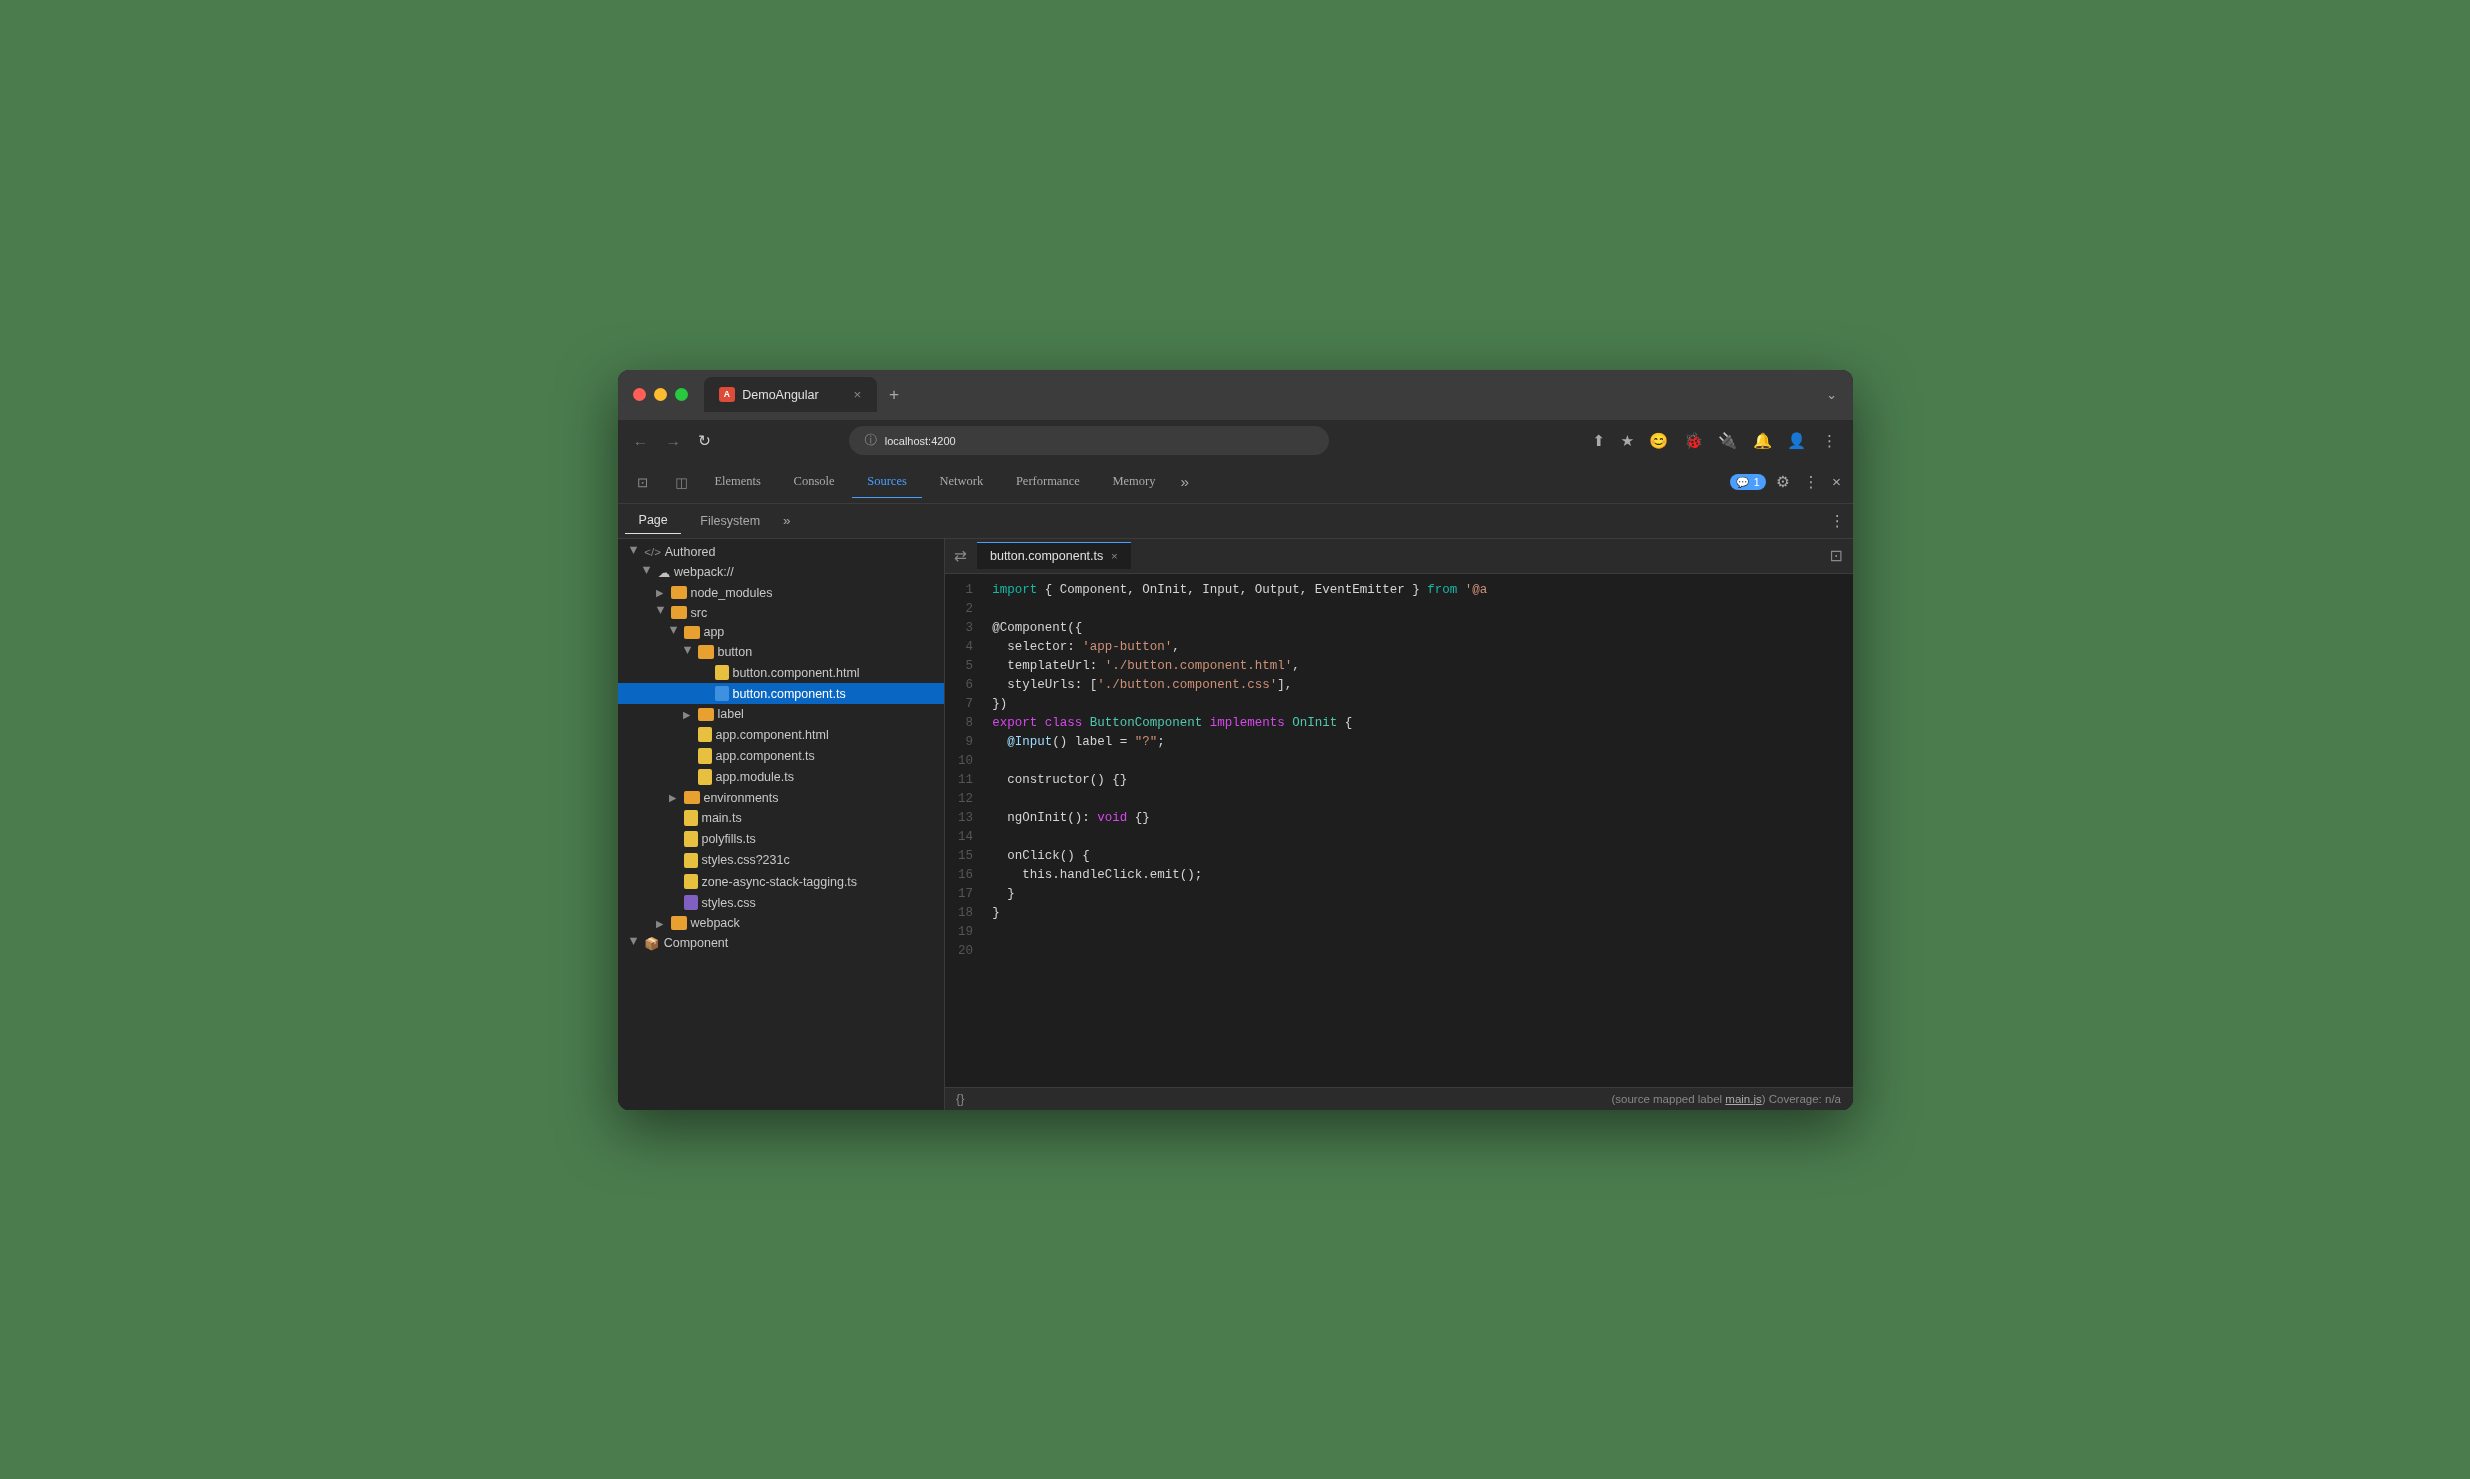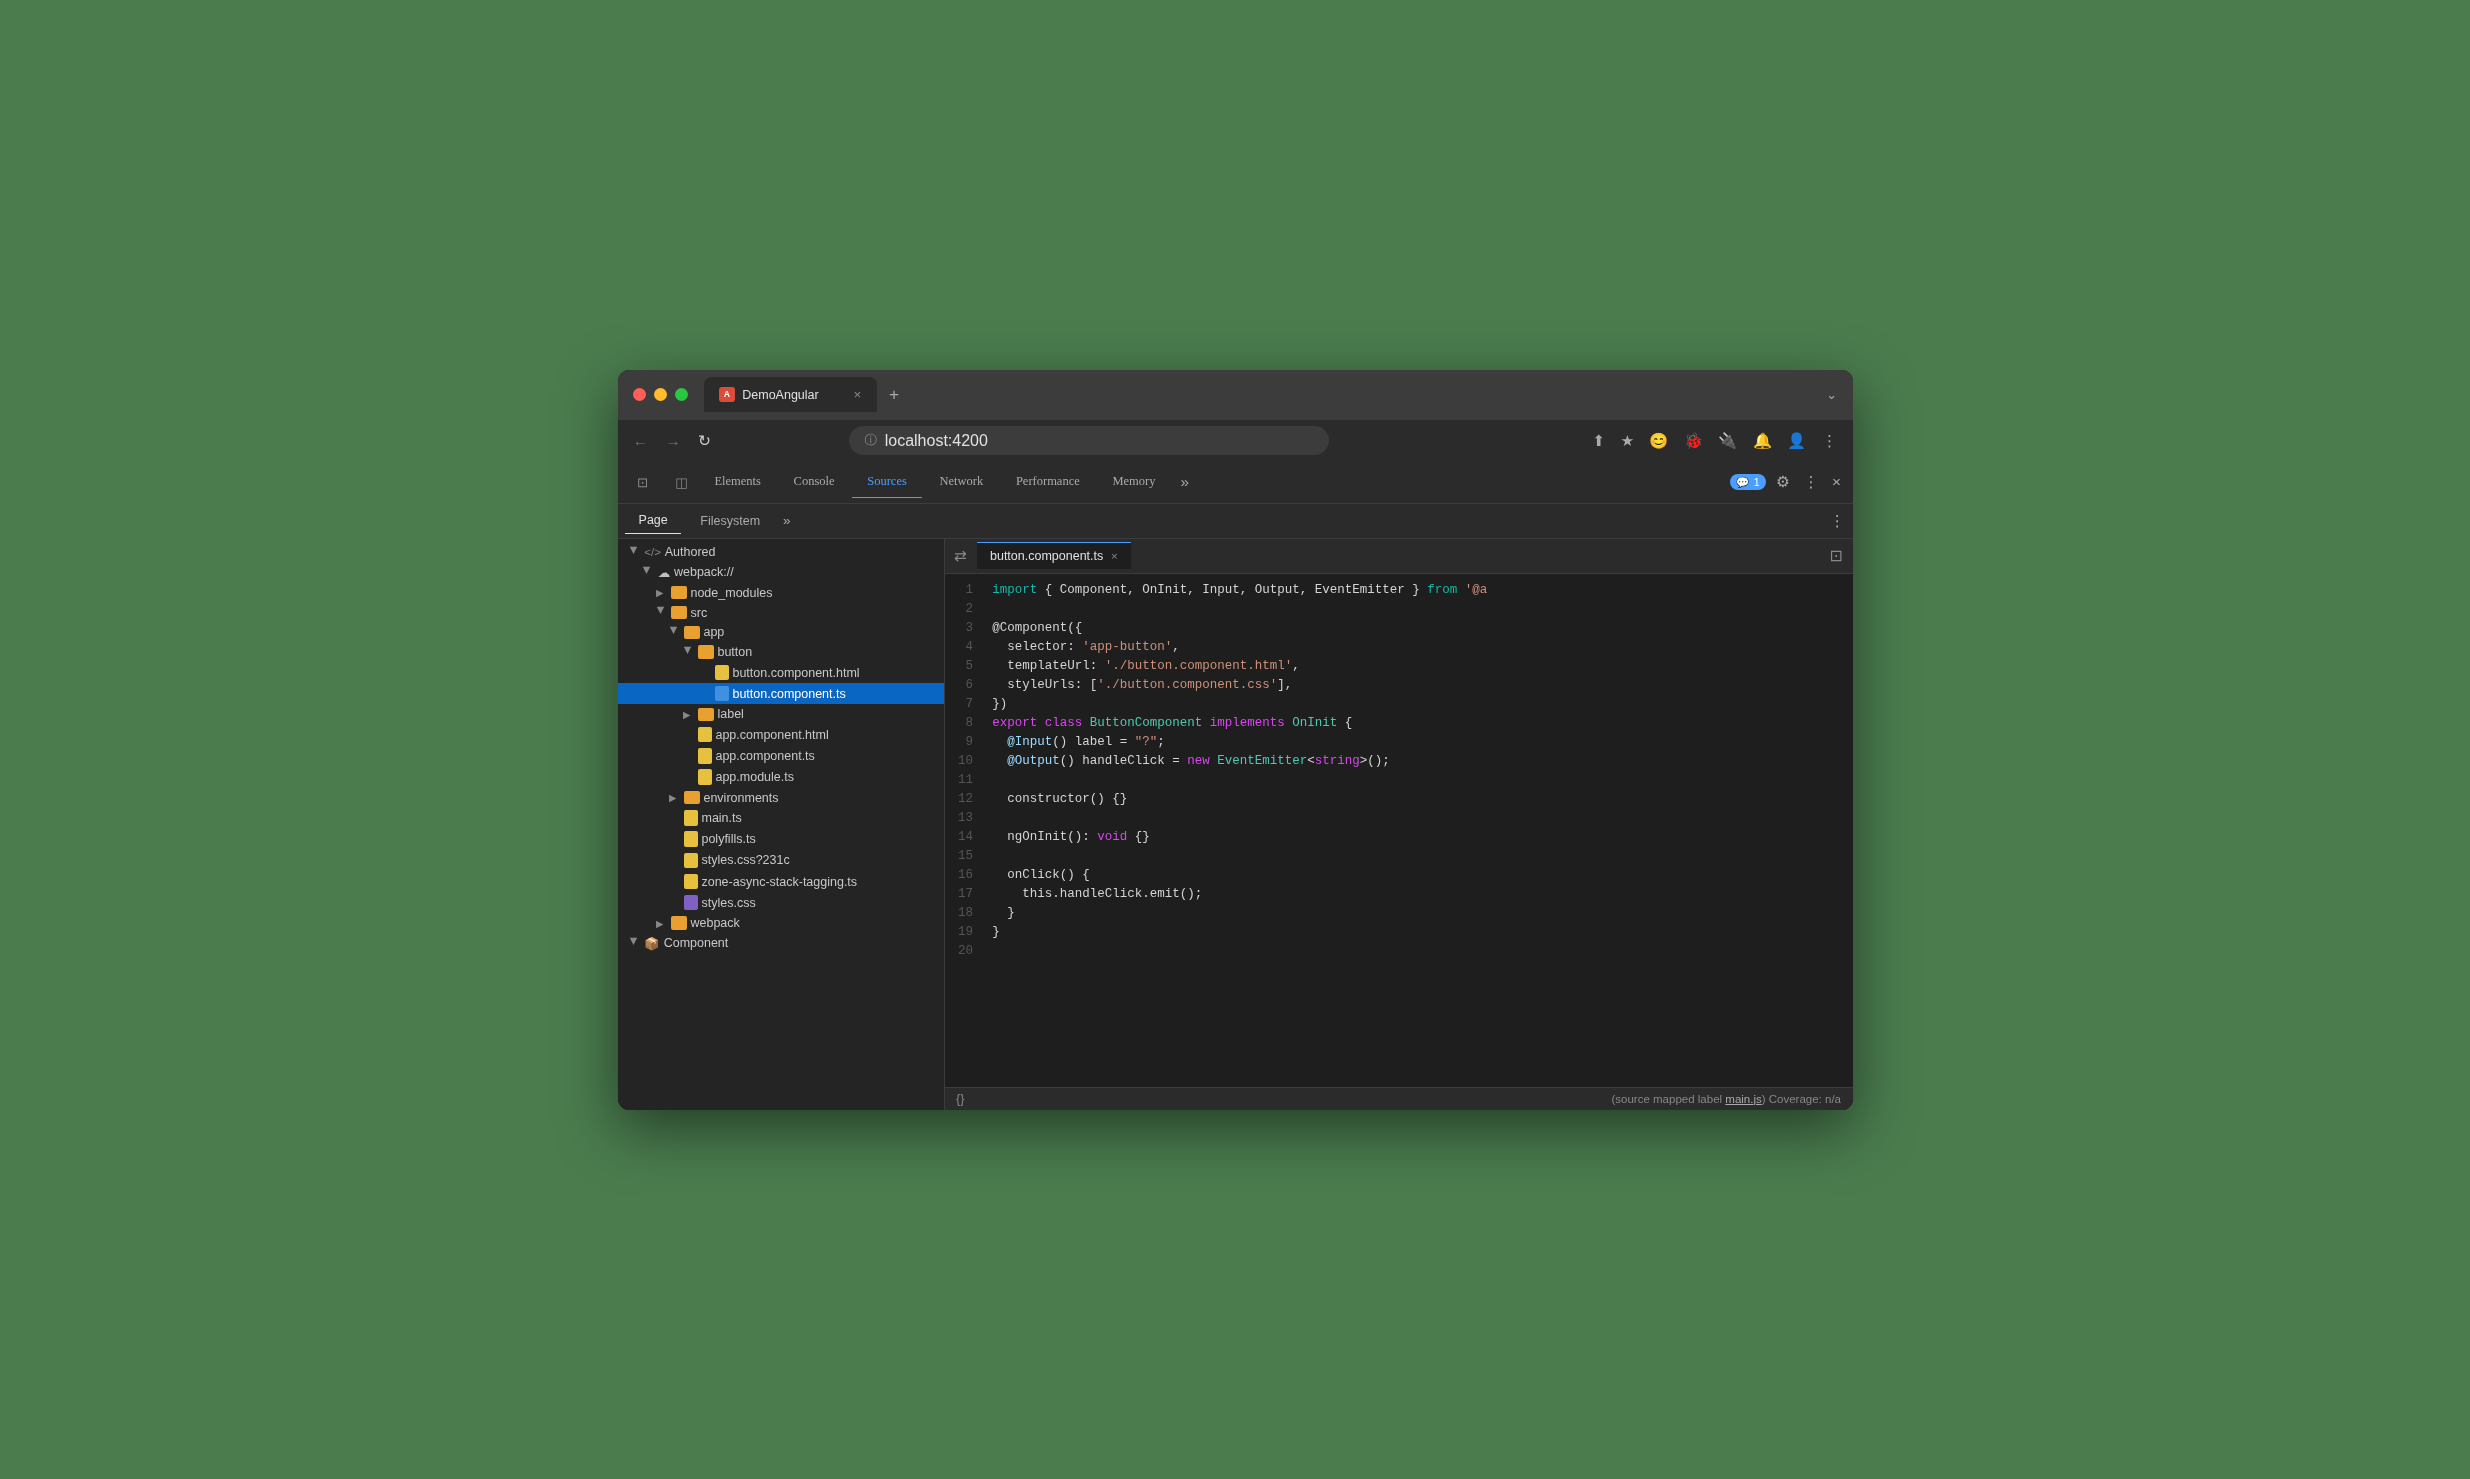--- a/index.html
+++ b/index.html
@@ -121,21 +121,21 @@
       padding: 5.8px 15.4px;
       color: #e0e0e0;
       font-size: 13.4px;
       display: flex;
       align-items: center;
       gap: 7.7px;
       max-width: 480px;
       margin: 0 auto;
     }
     .address-icon { color: #888; font-size: 12.5px; }
-    .address-text { color: #e0e0e0; font-size: 16px; }
+    .address-text { color: #e0e0e0; font-size: 11px; }
     .toolbar-right {
       display: flex;
       align-items: center;
       gap: 7.7px;
       margin-left: auto;
     }
     .toolbar-icon {
       color: #aaa;
       font-size: 15.4px;
       cursor: pointer;
@@ -694,21 +694,20 @@
               <div class="code-lines">
                 <div class="code-line"><span class="kw">import</span><span class="plain"> { Component, OnInit, Input, Output, EventEmitter } </span><span class="kw">from</span><span class="plain"> </span><span class="str">'@a</span></div>
                 <div class="code-line">&nbsp;</div>
                 <div class="code-line"><span class="plain">@Component({</span></div>
                 <div class="code-line"><span class="plain">  selector: </span><span class="str">'app-button'</span><span class="plain">,</span></div>
                 <div class="code-line"><span class="plain">  templateUrl: </span><span class="str">'./button.component.html'</span><span class="plain">,</span></div>
                 <div class="code-line"><span class="plain">  styleUrls: [</span><span class="str">'./button.component.css'</span><span class="plain">],</span></div>
                 <div class="code-line"><span class="plain">})</span></div>
                 <div class="code-line"><span class="kw2">export</span><span class="plain"> </span><span class="kw2">class</span><span class="plain"> </span><span class="cls">ButtonComponent</span><span class="plain"> </span><span class="kw2">implements</span><span class="plain"> </span><span class="cls">OnInit</span><span class="plain"> {</span></div>
                 <div class="code-line"><span class="plain">  </span><span class="dec">@Input</span><span class="plain">() label = </span><span class="str">"?"</span><span class="plain">;</span></div>
-                <div class="code-line"><span class="plain">  </span><span class="dec">@Output</span><span class="plain">() handleClick = </span><span class="kw2">new</span><span class="plain"> </span><span class="cls">EventEmitter</span><span class="plain">&lt;</span><span class="kw2">string</span><span class="plain">&gt;();</span></div>
                 <div class="code-line">&nbsp;</div>
                 <div class="code-line"><span class="plain">  constructor() {}</span></div>
                 <div class="code-line">&nbsp;</div>
                 <div class="code-line"><span class="plain">  ngOnInit(): </span><span class="kw2">void</span><span class="plain"> {}</span></div>
                 <div class="code-line">&nbsp;</div>
                 <div class="code-line"><span class="plain">  onClick() {</span></div>
                 <div class="code-line"><span class="plain">    this.handleClick.emit();</span></div>
                 <div class="code-line"><span class="plain">  }</span></div>
                 <div class="code-line"><span class="plain">}</span></div>
                 <div class="code-line">&nbsp;</div>

